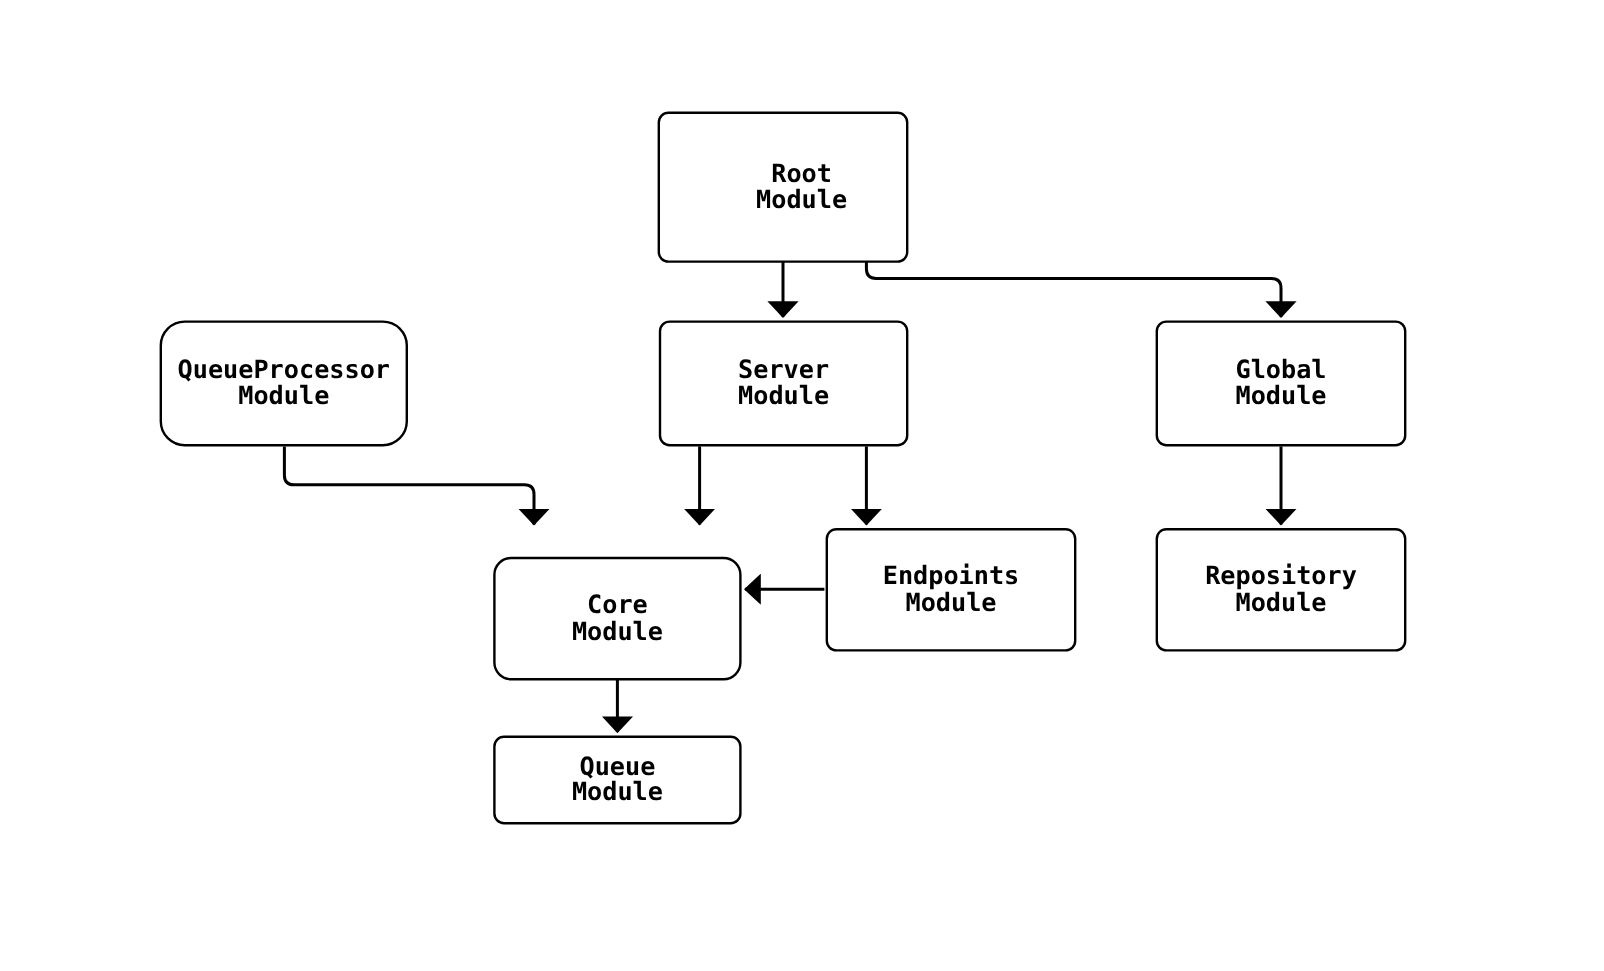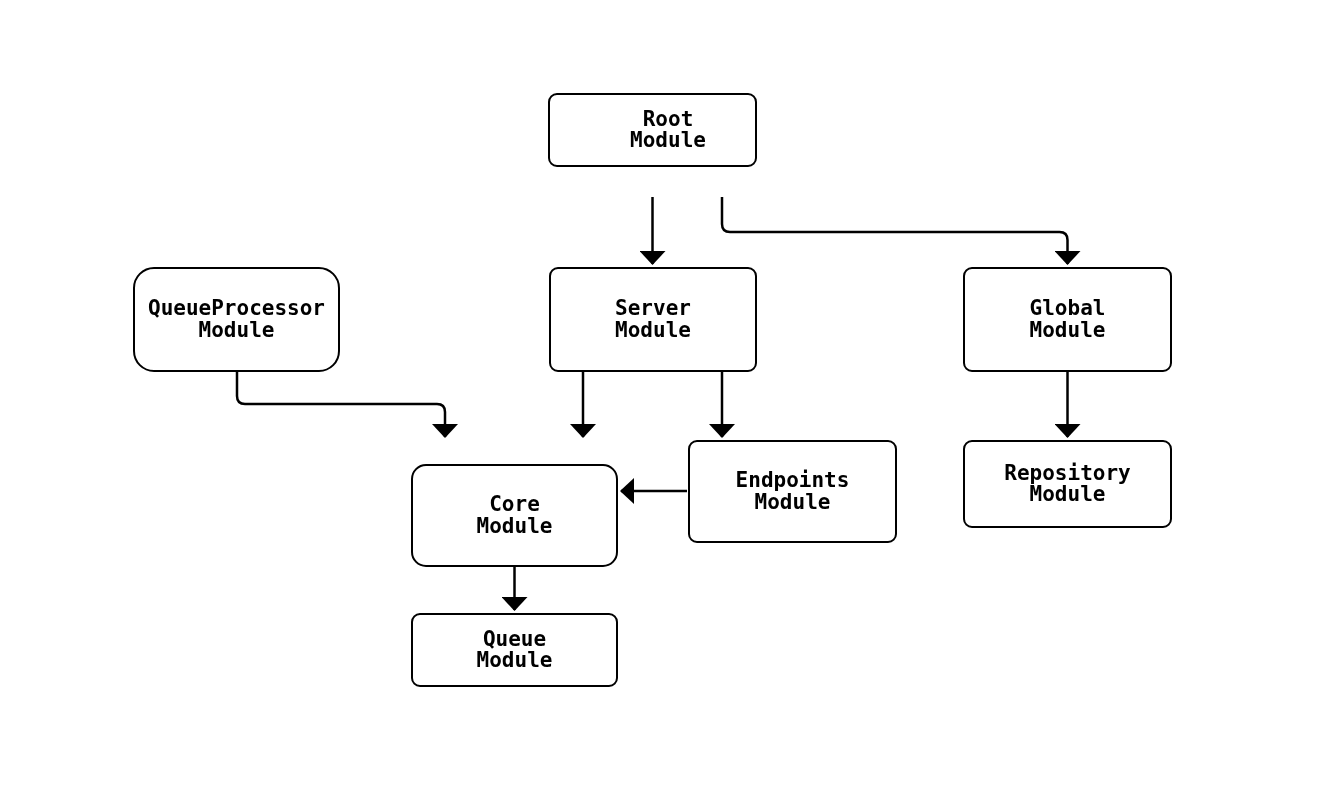--- a/index.html
+++ b/index.html
@@ -70,21 +70,21 @@
 
     <path class="edge" d="M722,372 L722,437" marker-end="url(#arrowhead)"></path>
 
     <path class="edge" d="M687,491 L621,491" marker-end="url(#arrowhead)"></path>
 
     <path class="edge" d="M1067.5,372 L1067.5,437" marker-end="url(#arrowhead)"></path>
 
     <path class="edge" d="M514.5,543 L514.5,610" marker-end="url(#arrowhead)"></path>
   </svg>
 
-  <div class="node" style="left:548px; top:93px; width:209px; height:74px;padding-left:31px;">
+  <div class="node" style="left:548px; top:93px; width:209px; height:126px;padding-left:31px;">
     <span class="line">Root</span>
     <span class="line">Module</span>
   </div>
 
   <div class="node" style="left:133px; top:267px; width:207px; height:105px;border-radius:21px;">
     <span class="line">QueueProcessor</span>
     <span class="line">Module</span>
   </div>
 
   <div class="node" style="left:549px; top:267px; width:208px; height:105px;">
@@ -100,21 +100,21 @@
   <div class="node" style="left:411px; top:464px; width:207px; height:103px;border-radius:15px;">
     <span class="line">Core</span>
     <span class="line">Module</span>
   </div>
 
   <div class="node" style="left:688px; top:440px; width:209px; height:103px;">
     <span class="line">Endpoints</span>
     <span class="line">Module</span>
   </div>
 
-  <div class="node" style="left:963px; top:440px; width:209px; height:88px;">
+  <div class="node" style="left:963px; top:440px; width:209px; height:103px;">
     <span class="line">Repository</span>
     <span class="line">Module</span>
   </div>
 
   <div class="node" style="left:411px; top:613px; width:207px; height:74px;">
     <span class="line">Queue</span>
     <span class="line">Module</span>
   </div>
 
 </div>

